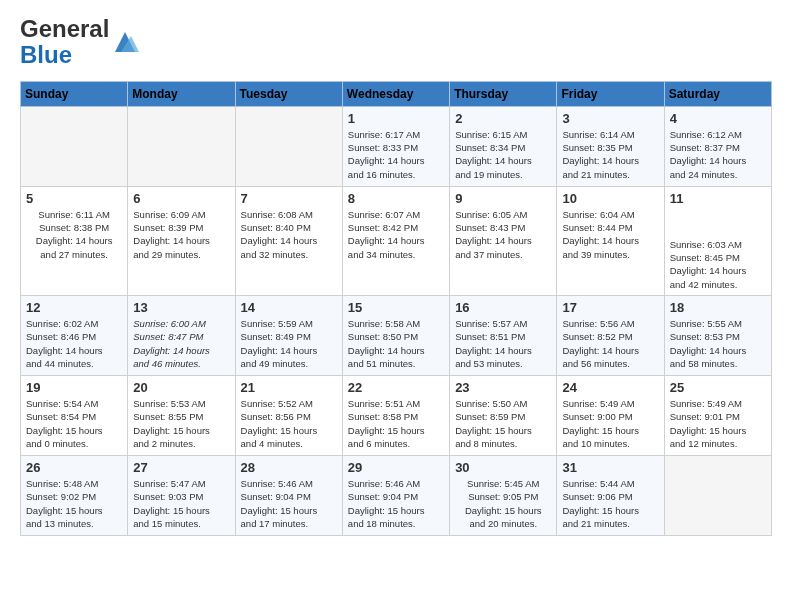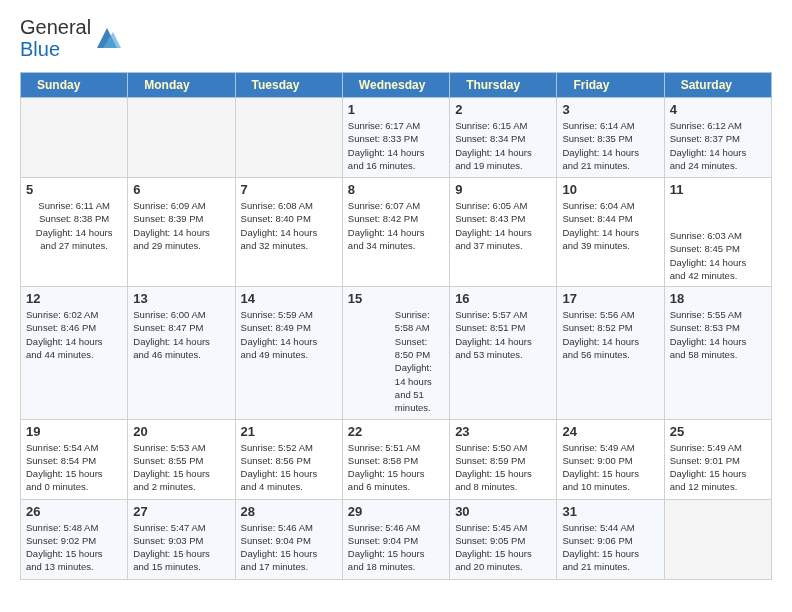--- a/index.html
+++ b/index.html
@@ -18,22 +18,22 @@
       display: flex;
       justify-content: space-between;
       align-items: flex-start;
       margin-bottom: 12px;
     }
     .logo {
       display: flex;
       align-items: center;
     }
     .logo-text {
-      font-size: 20px;
-      font-weight: normal;
+      font-size: 24px;
+      font-weight: bold;
       line-height: 1.1;
     }
     .logo-general { color: #333; }
     .logo-blue { color: #1a6bb5; }
     .logo-icon {
       width: 28px;
       height: 28px;
       margin-left: 2px;
     }
     .title-block {
@@ -48,24 +48,24 @@
       font-size: 15px;
       color: #555;
     }
     table {
       width: 100%;
       border-collapse: collapse;
       table-layout: fixed;
     }
     thead tr th {
       background: #3a7cc1;
-      color: #fef9c3;
+      color: #000000;
       font-size: 12px;
       font-weight: bold;
-      padding: 5px 16px;
+      padding: 5px 4px;
       text-align: left;
       border: 1px solid #aac4e0;
     }
     tbody tr td {
       border: 1px solid #d0d0d0;
       vertical-align: top;
       padding: 4px 5px;
       font-size: 10px;
       color: #333;
       height: 80px;
@@ -210,35 +210,35 @@
         <tr>
           <td>
             <div class="day-num">12</div>
             <div class="day-info" style="white-space: pre-line;">Sunrise: 6:02 AM
 Sunset: 8:46 PM
 Daylight: 14 hours
 and 44 minutes.</div>
           </td>
           <td>
             <div class="day-num">13</div>
-            <div class="day-info" style="white-space: pre-line;">Sunrise: 6:00 AM
+            <div class="day-info" style="white-space: pre-line; font-style: italic;">Sunrise: 6:00 AM
 Sunset: 8:47 PM
 Daylight: 14 hours
 and 46 minutes.</div>
           </td>
           <td>
             <div class="day-num">14</div>
             <div class="day-info" style="white-space: pre-line;">Sunrise: 5:59 AM
 Sunset: 8:49 PM
 Daylight: 14 hours
 and 49 minutes.</div>
           </td>
           <td>
             <div class="day-num">15</div>
-            <div class="day-info" style="white-space: pre-line; margin-left: 47px;">Sunrise: 5:58 AM
+            <div class="day-info" style="white-space: pre-line;">Sunrise: 5:58 AM
 Sunset: 8:50 PM
 Daylight: 14 hours
 and 51 minutes.</div>
           </td>
           <td>
             <div class="day-num">16</div>
             <div class="day-info" style="white-space: pre-line;">Sunrise: 5:57 AM
 Sunset: 8:51 PM
 Daylight: 14 hours
 and 53 minutes.</div>
@@ -333,21 +333,21 @@
           </td>
           <td>
             <div class="day-num">29</div>
             <div class="day-info" style="white-space: pre-line;">Sunrise: 5:46 AM
 Sunset: 9:04 PM
 Daylight: 15 hours
 and 18 minutes.</div>
           </td>
           <td>
             <div class="day-num">30</div>
-            <div class="day-info" style="white-space: pre-line;">Sunrise: 5:45 AM
+            <div class="day-info" style="white-space: pre-line; text-align: center;">Sunrise: 5:45 AM
 Sunset: 9:05 PM
 Daylight: 15 hours
 and 20 minutes.</div>
           </td>
           <td>
             <div class="day-num">31</div>
             <div class="day-info" style="white-space: pre-line;">Sunrise: 5:44 AM
 Sunset: 9:06 PM
 Daylight: 15 hours
 and 21 minutes.</div>

